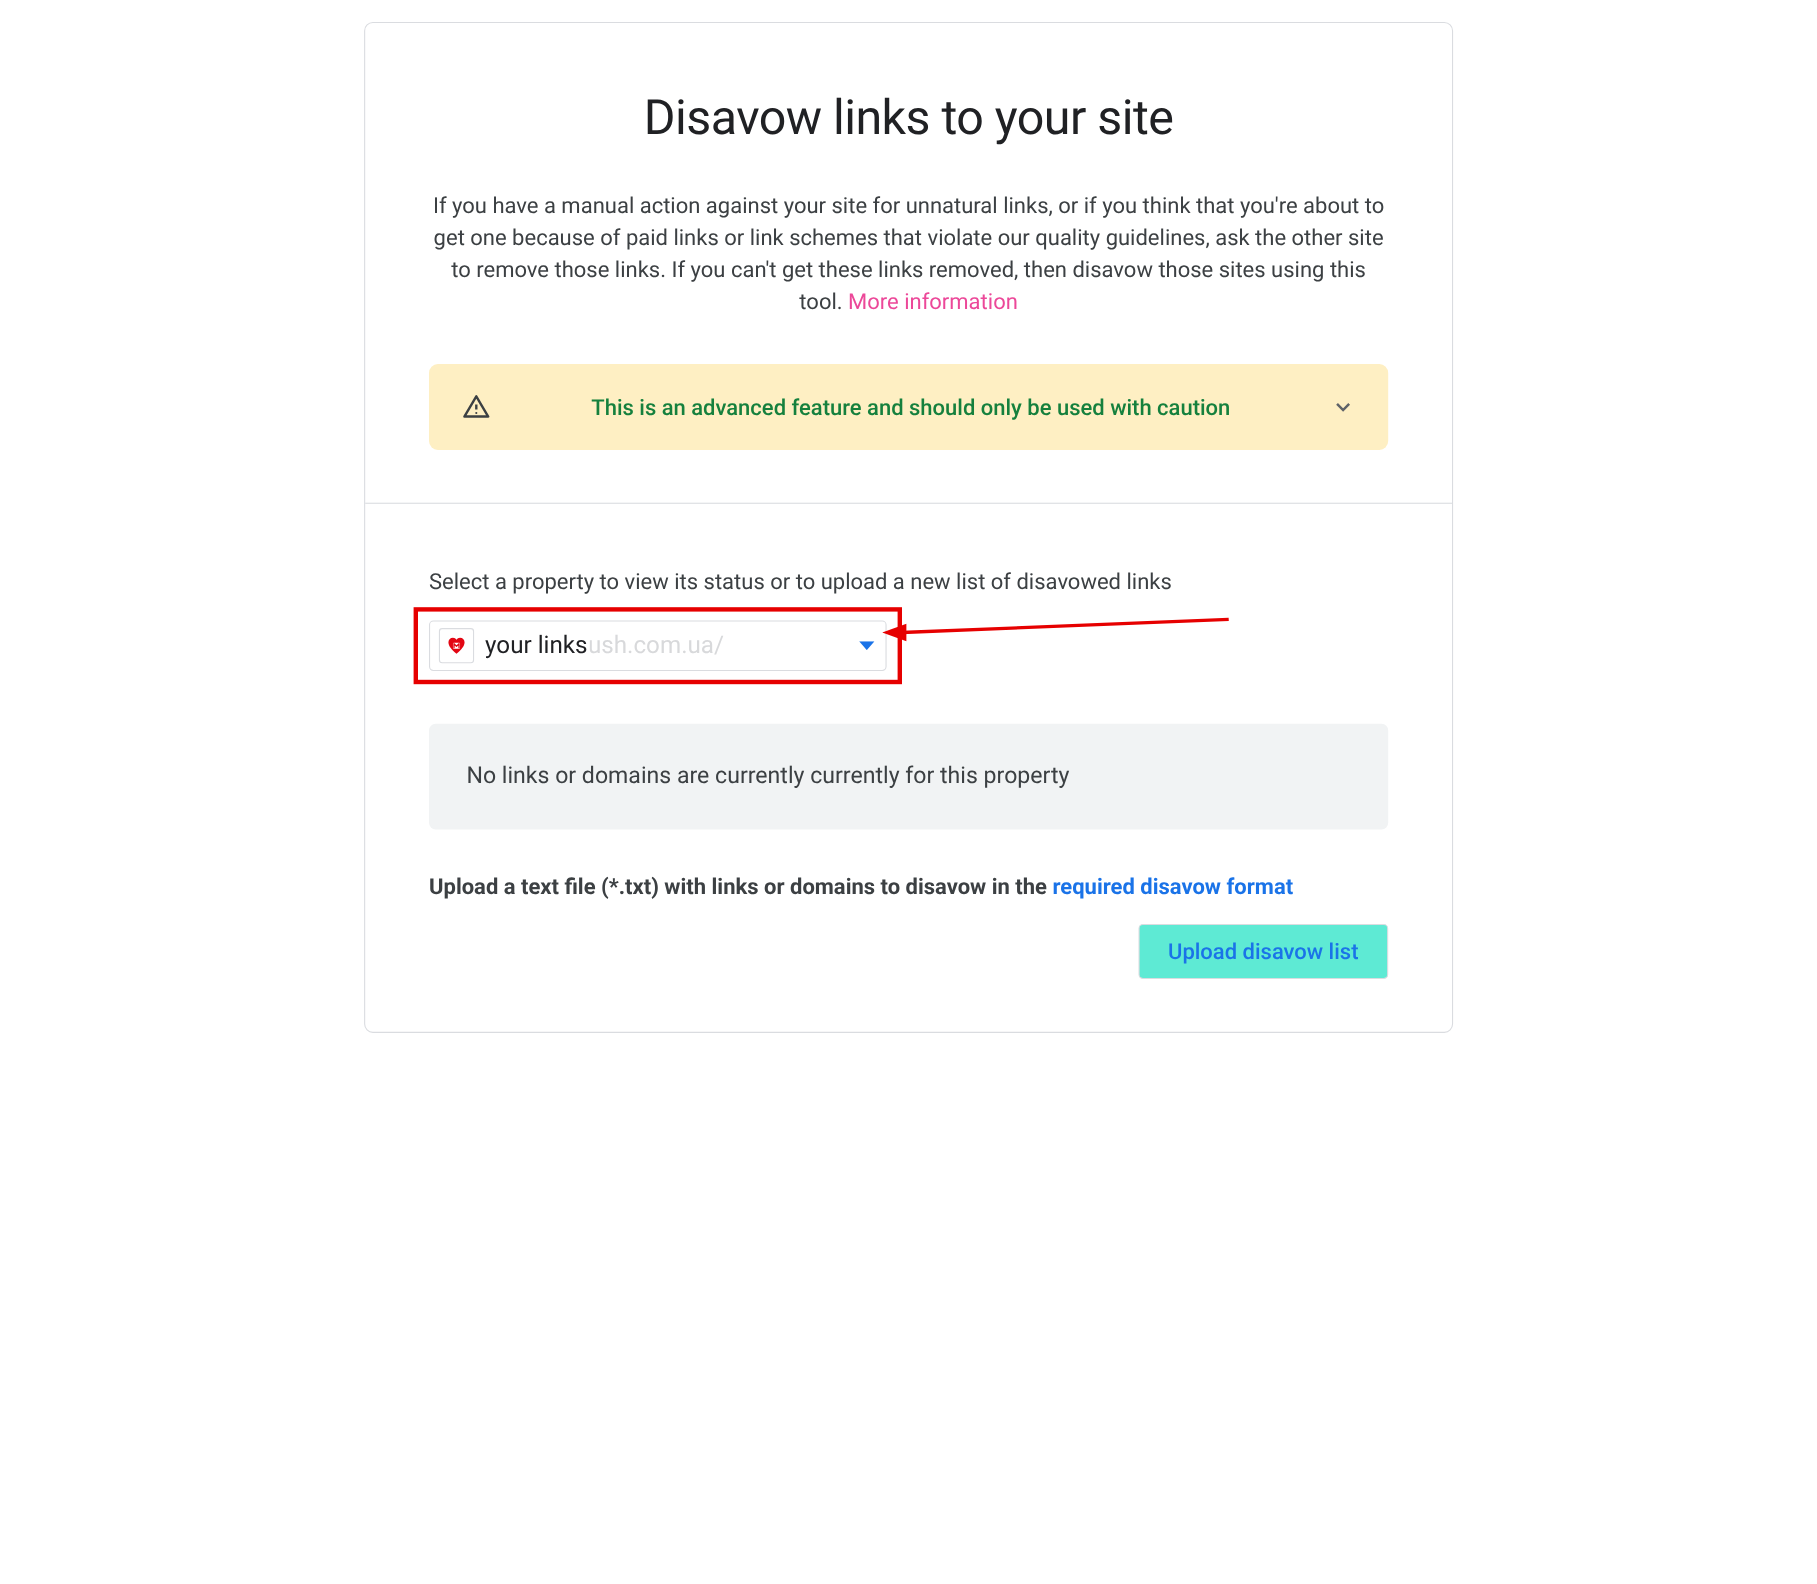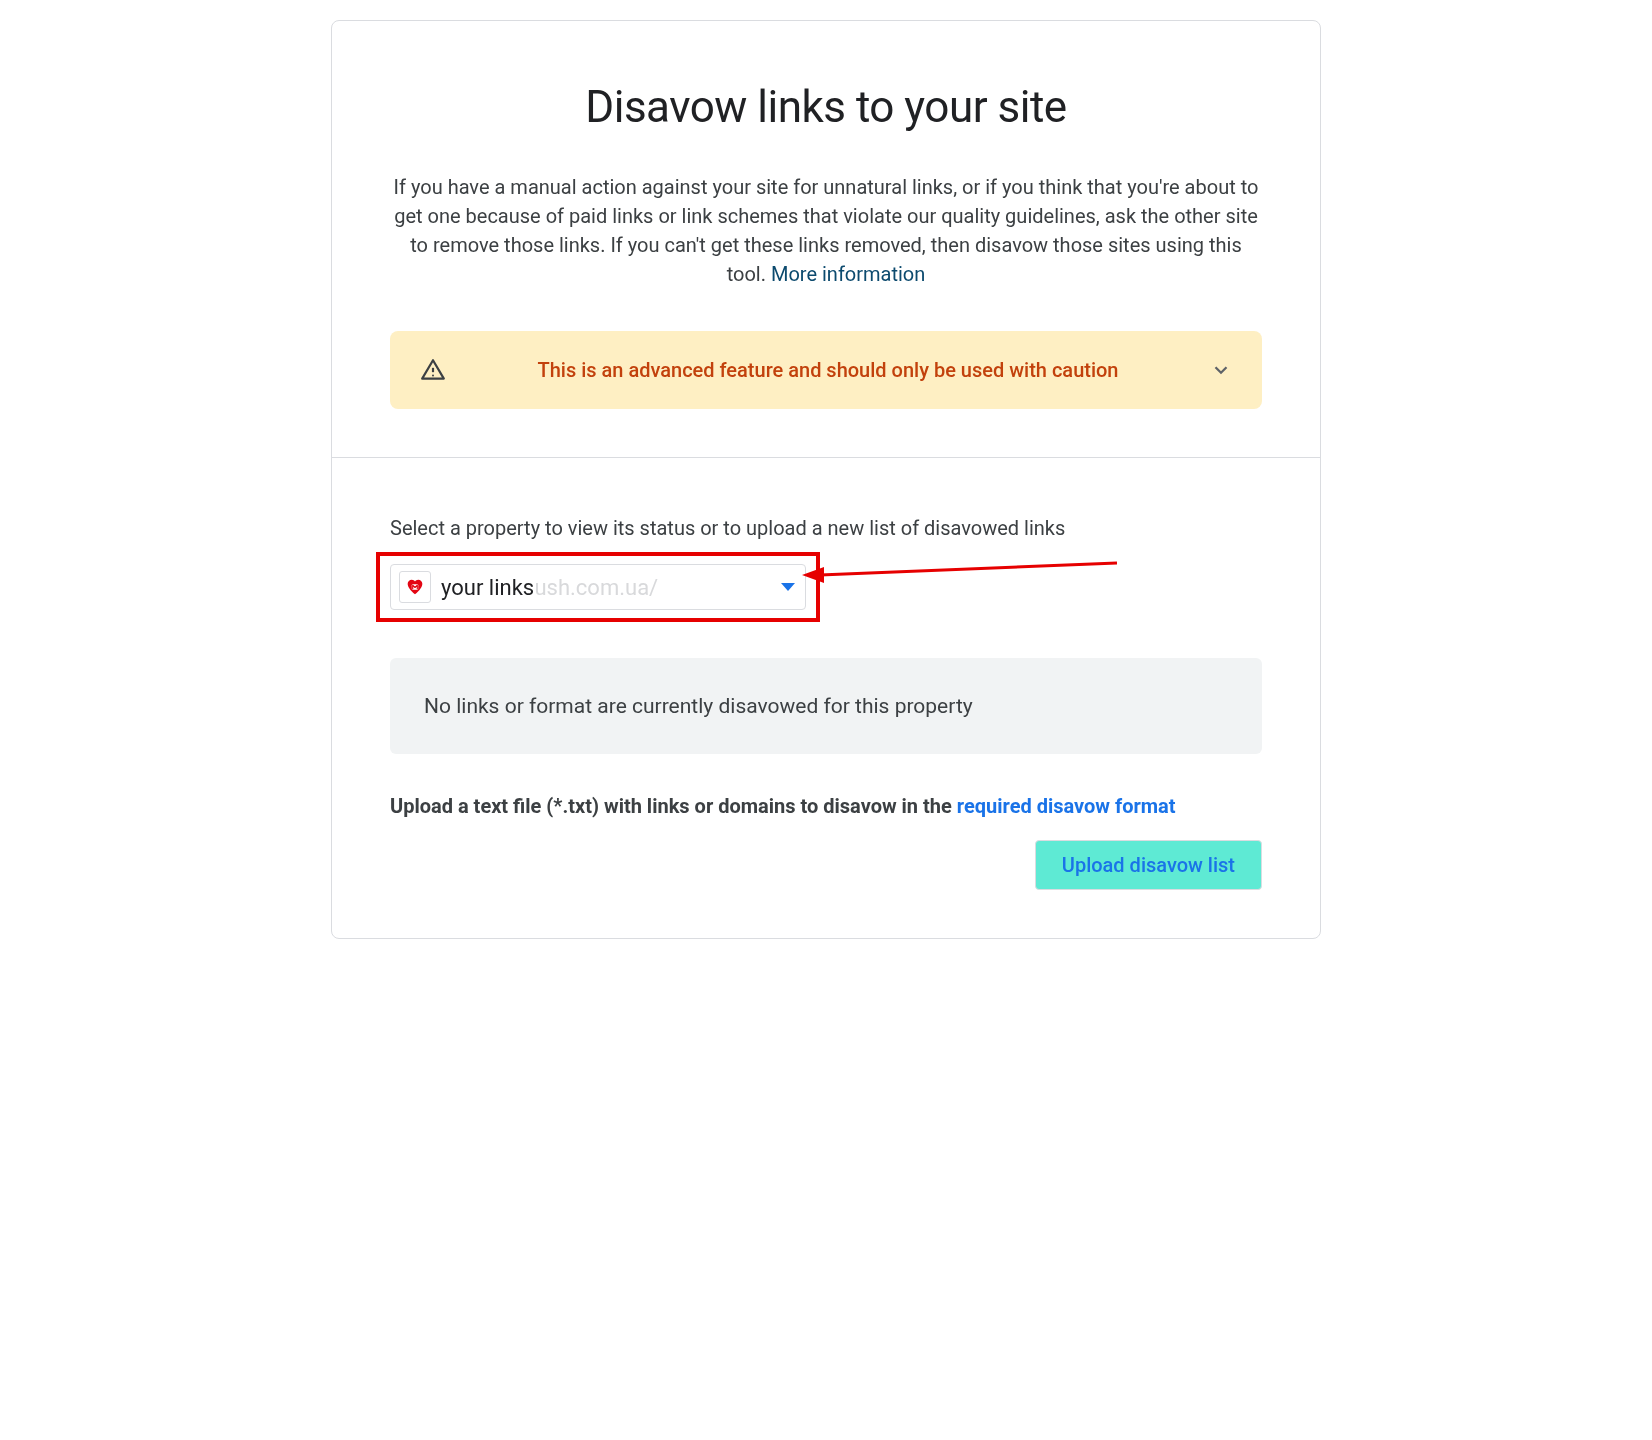--- a/index.html
+++ b/index.html
@@ -27,41 +27,41 @@
       letter-spacing: -0.5px;
       margin-bottom: 40px;
     }
     .description {
       font-size: 20px;
       line-height: 1.45;
       color: #3c4043;
       margin-bottom: 42px;
     }
     .description a {
-      color: #0c4a6e;
+      color: #ec4899;
       text-decoration: none;
     }
     .warning-banner {
       background: #feefc3;
       border-radius: 8px;
       padding: 26px 30px;
       display: flex;
       align-items: center;
       gap: 34px;
     }
     .warning-icon svg {
       width: 26px;
       height: 26px;
       display: block;
     }
     .warning-text {
       flex: 1;
       font-size: 20px;
       font-weight: 500;
-      color: #c2410c;
+      color: #15803d;
     }
     .chevron-icon svg {
       width: 22px;
       height: 22px;
       display: block;
     }
     .divider {
       border-top: 1px solid #dadce0;
     }
     .section-bottom {
@@ -238,21 +238,21 @@
     </div>
 
     <div class="arrow-annotation">
       <svg viewBox="0 0 320 30">
         <line x1="18" y1="15" x2="315" y2="3" stroke="#e60000" stroke-width="3"></line>
         <polygon points="0,15 22,7 22,23" fill="#e60000"></polygon>
       </svg>
     </div>
 
     <div class="status-banner">
-      <span>No links or format are currently disavowed for this property</span>
+      <span>No links or domains are currently currently for this property</span>
     </div>
 
     <p class="upload-label">
       <span>Upload a text file (*.txt) with links or domains to disavow in the </span><a href="#">required disavow format</a>
     </p>
 
     <div class="upload-row">
       <button class="upload-button">Upload disavow list</button>
     </div>
   </div>

